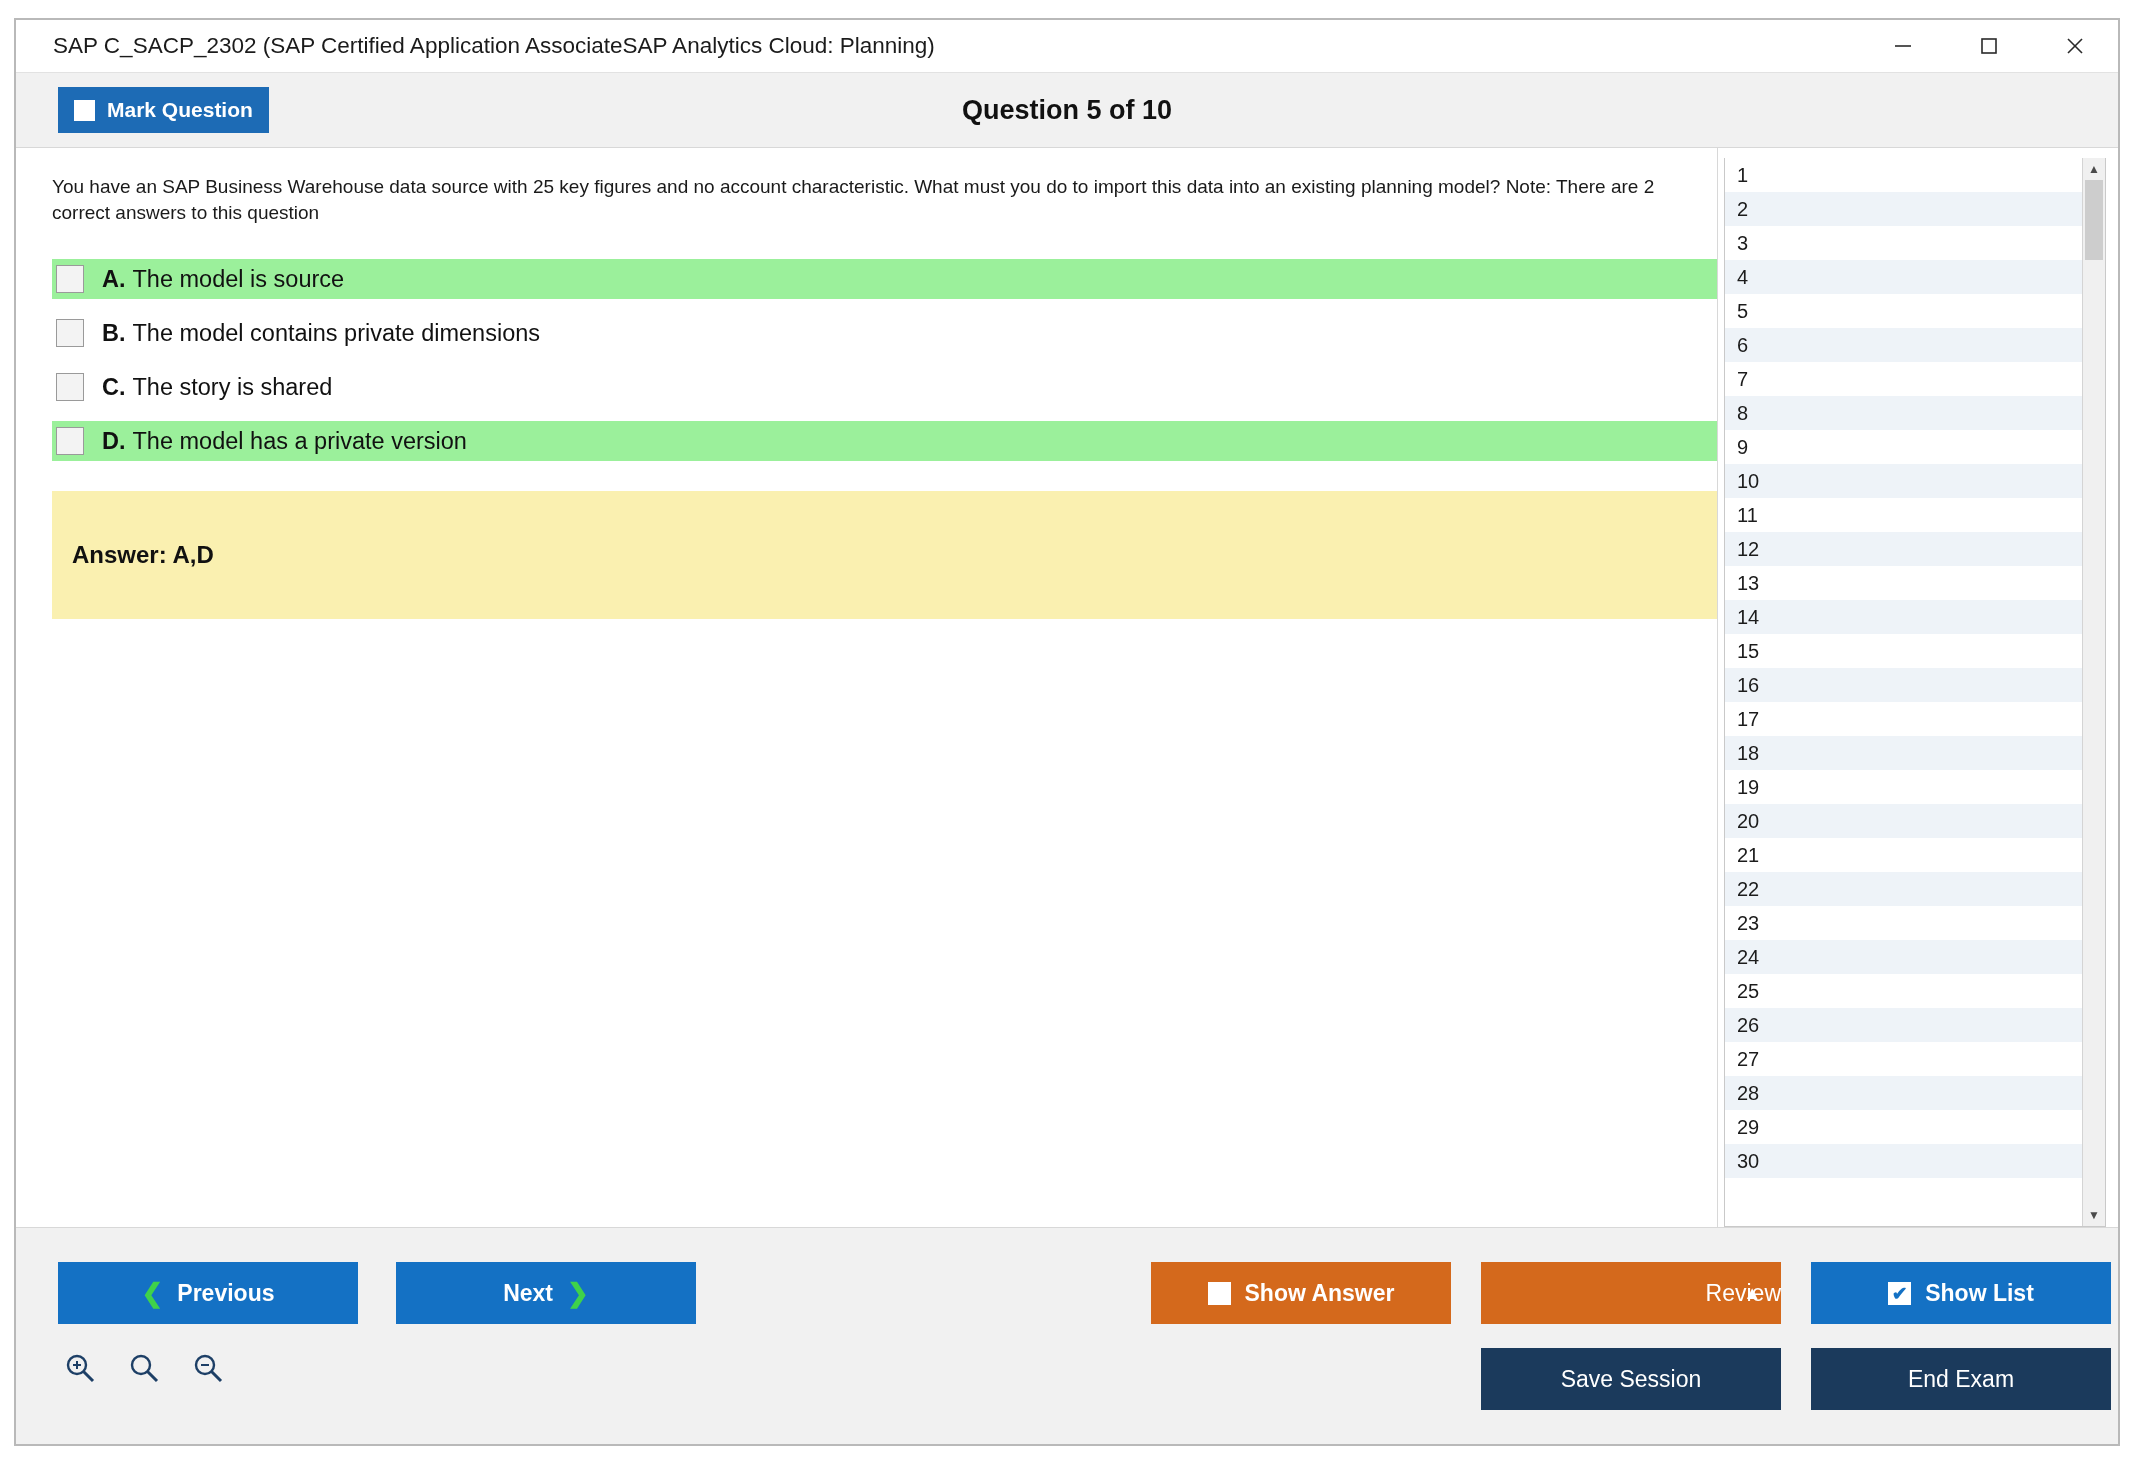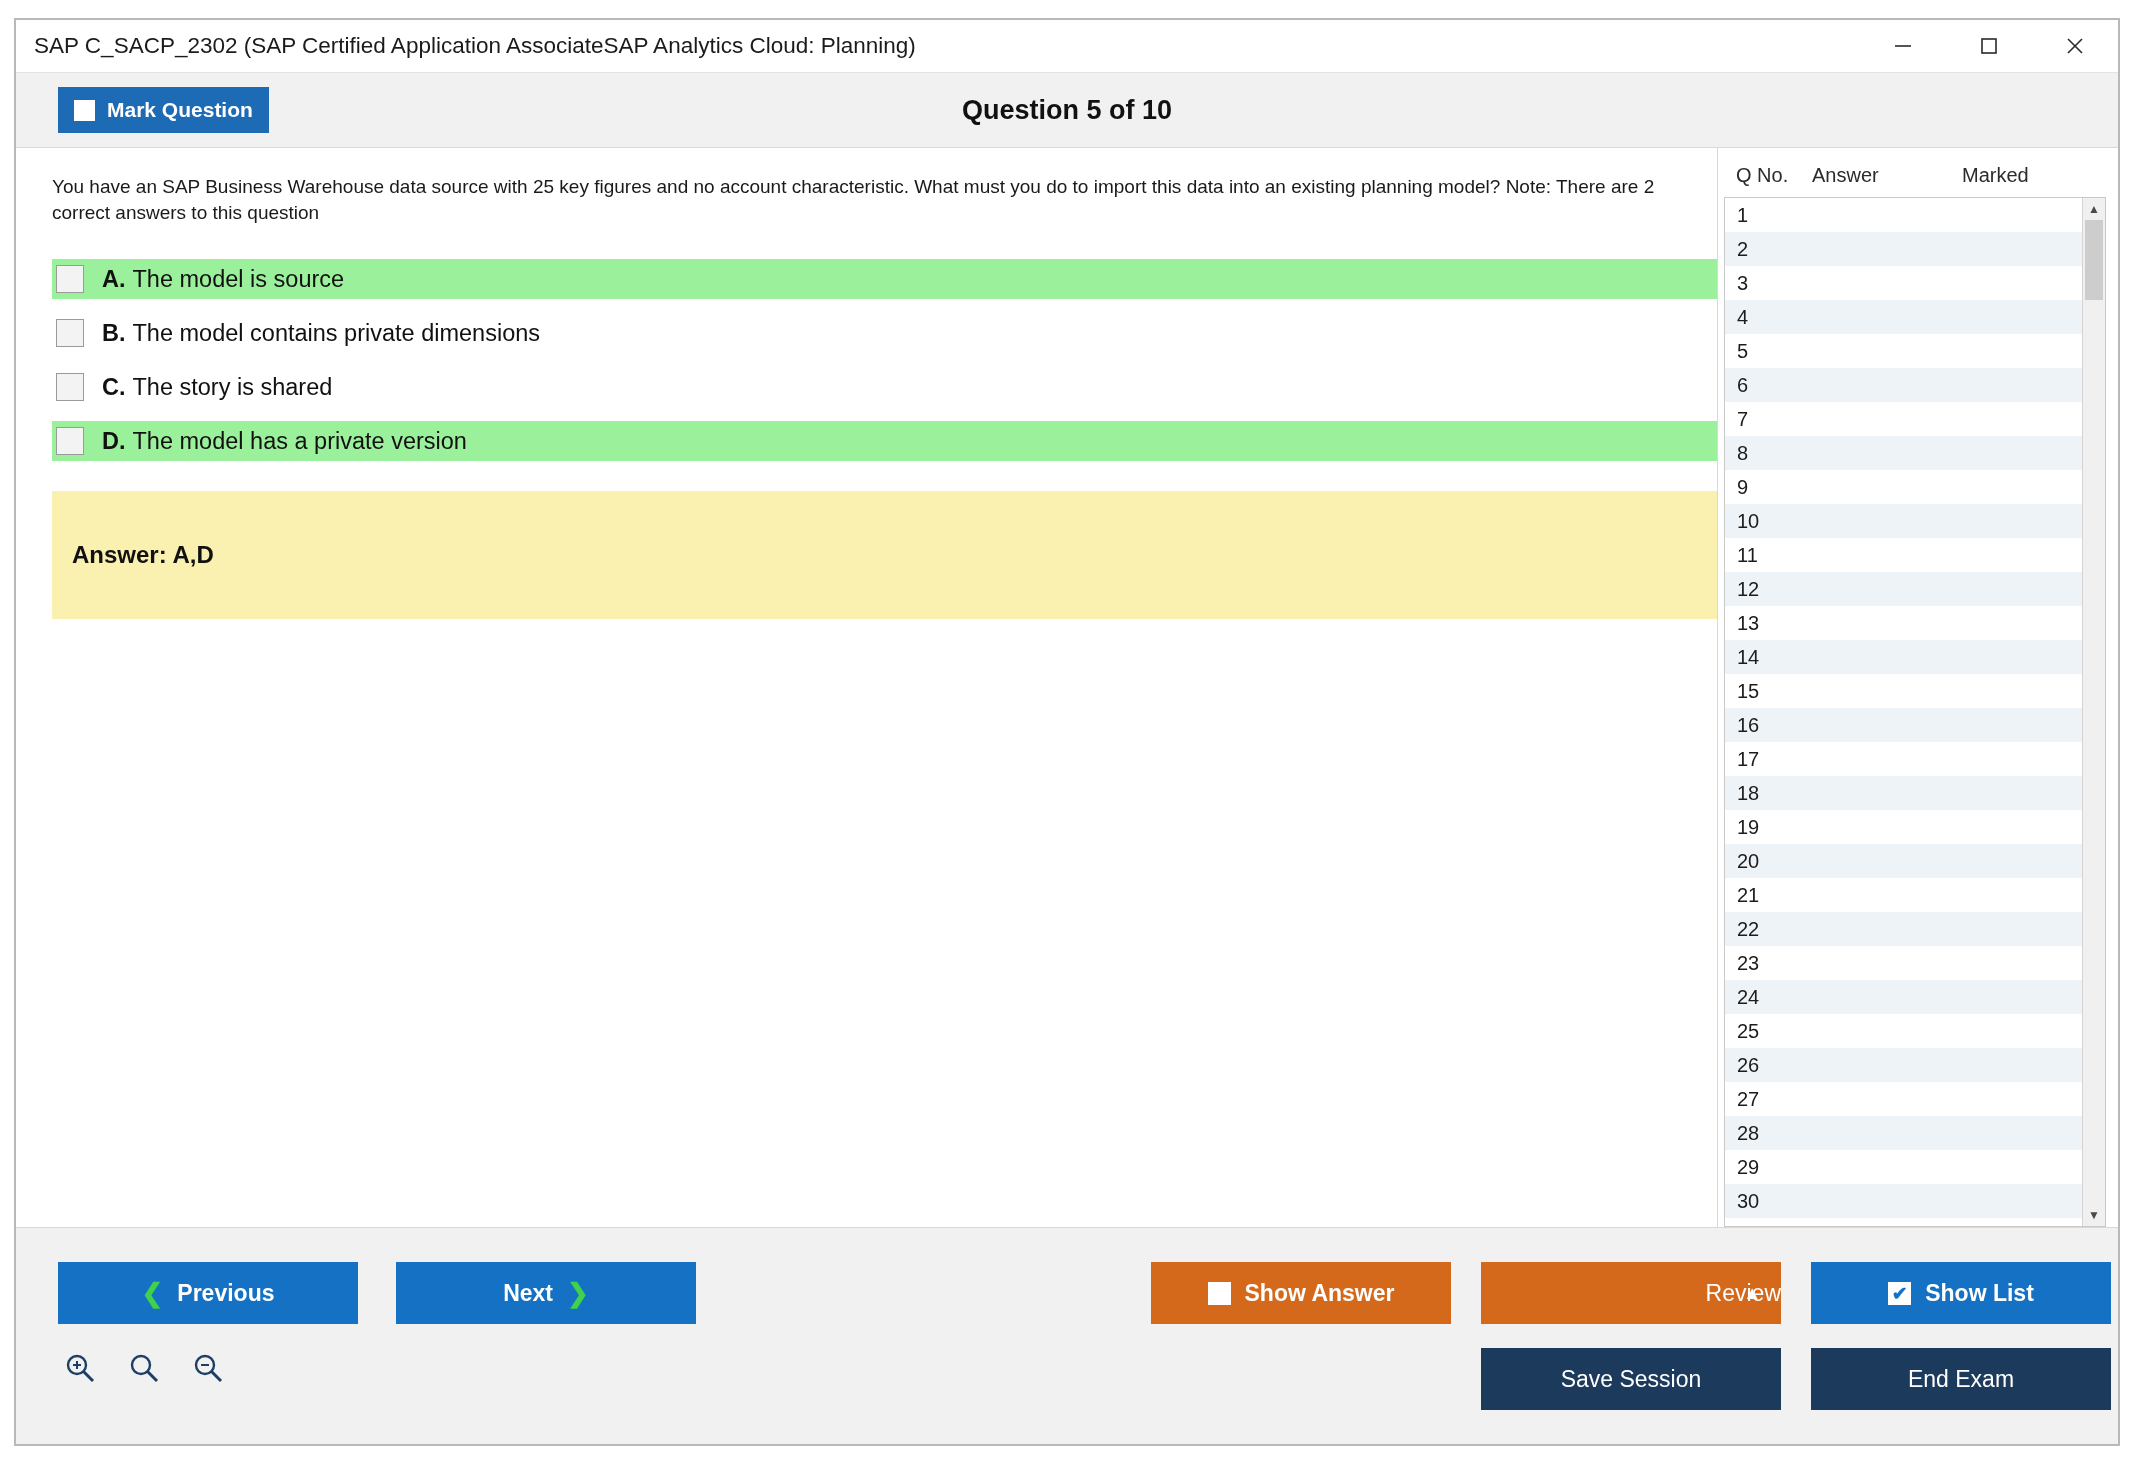--- a/index.html
+++ b/index.html
@@ -28,21 +28,21 @@
   
   .titlebar {
     height: 52px;
     flex: 0 0 52px;
     display: flex;
     align-items: center;
     background: #ffffff;
     border-bottom: 1px solid #e2e2e2;
   }
   .titlebar .title {
-    padding-left: 18px;
+    padding-left: 37px;
     font-size: 22.5px;
     color: #1b1b1b;
     white-space: nowrap;
   }
   .titlebar .spacer { flex: 1; }
   .win-btn {
     width: 86px;
     height: 52px;
     display: flex;
     align-items: center;
@@ -373,25 +373,20 @@
           <span class="option-text">The model has a private version</span>
         </div>
       </div>
 
       <div class="answer-box">
         <span class="label">Answer: A,D</span>
       </div>
     </div>
 
     <div class="list-pane">
-      <div class="list-head">
-        <div class="c1">Q No.</div>
-        <div class="c2">Answer</div>
-        <div class="c3">Marked</div>
-      </div>
       <div class="list-body">
         <div class="rows" id="rows-container">
             <div class="row">
               <div class="c1">1</div>
               <div class="c2"></div>
               <div class="c3"></div>
             </div>
             <div class="row alt">
               <div class="c1">2</div>
               <div class="c2"></div>

